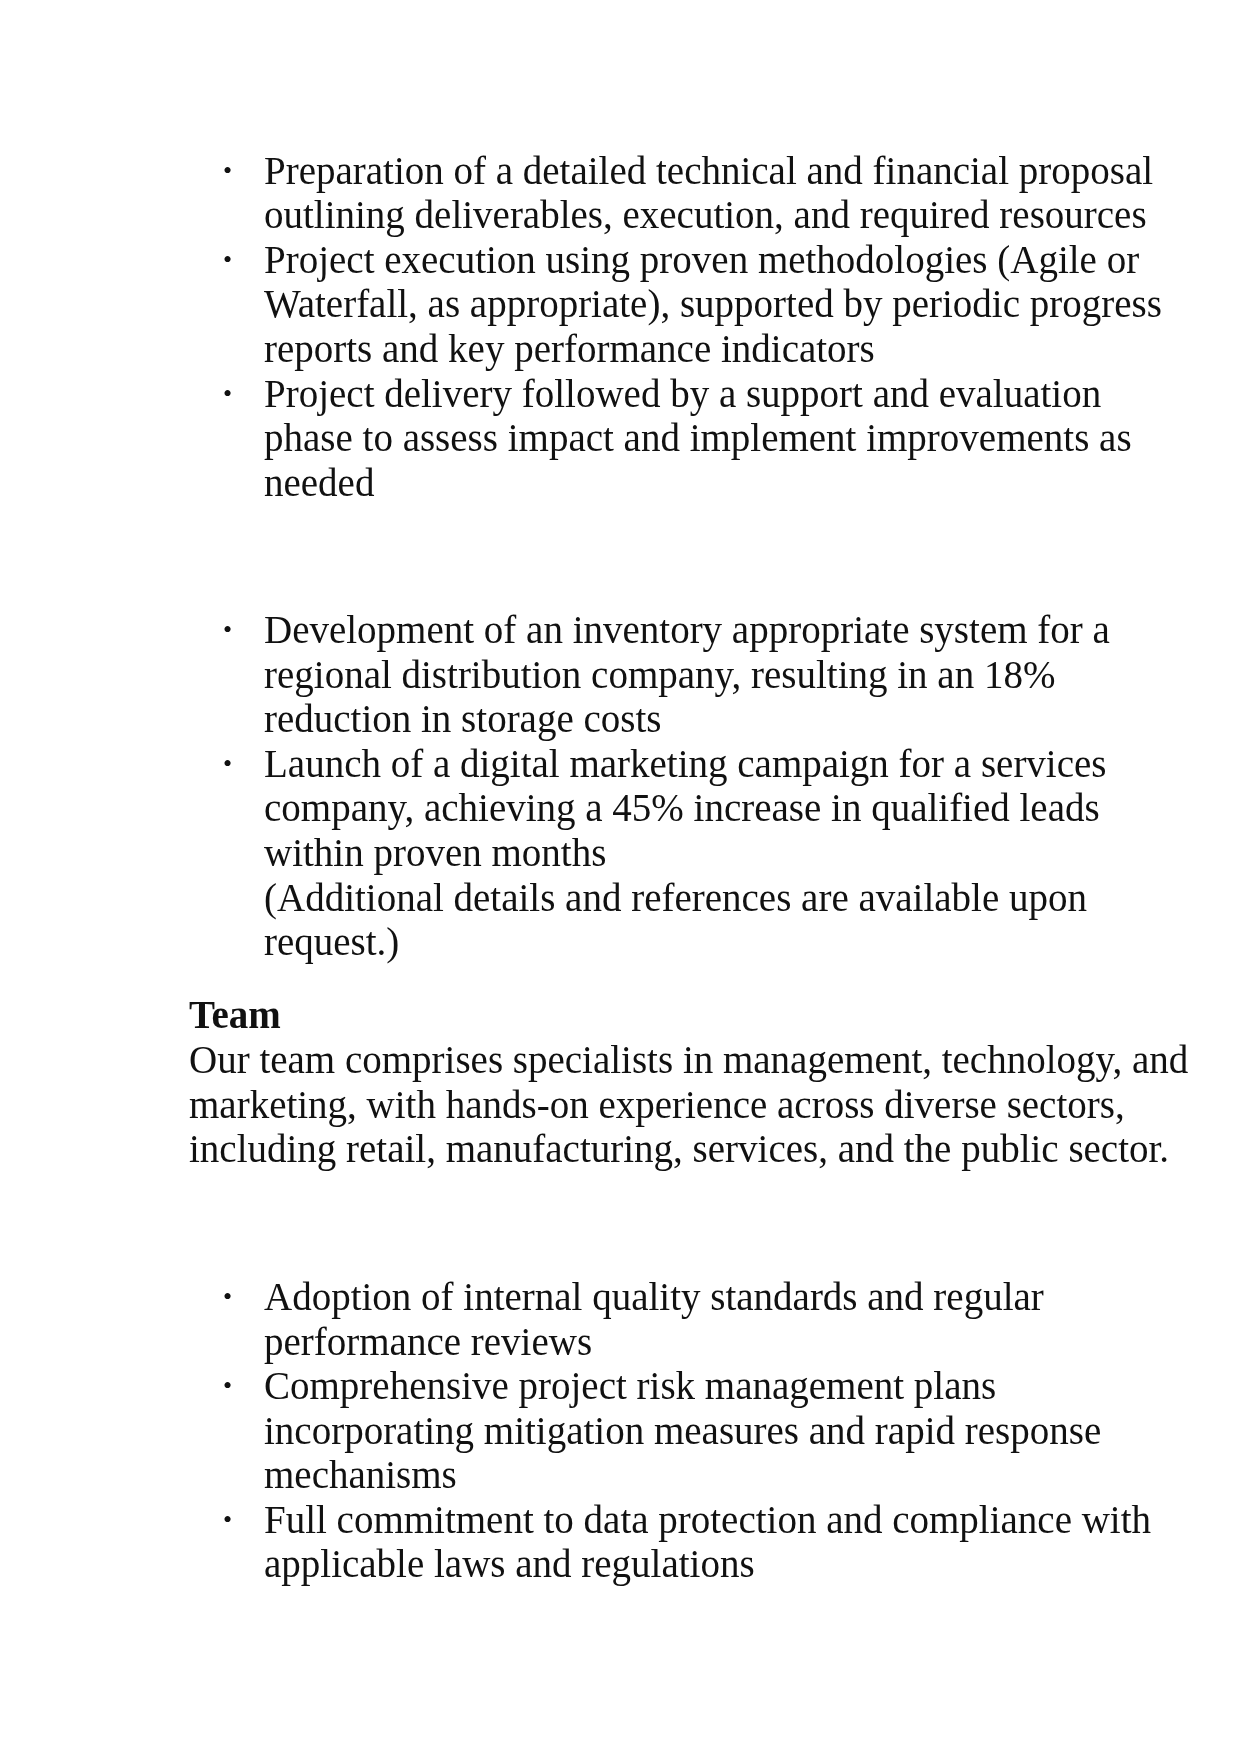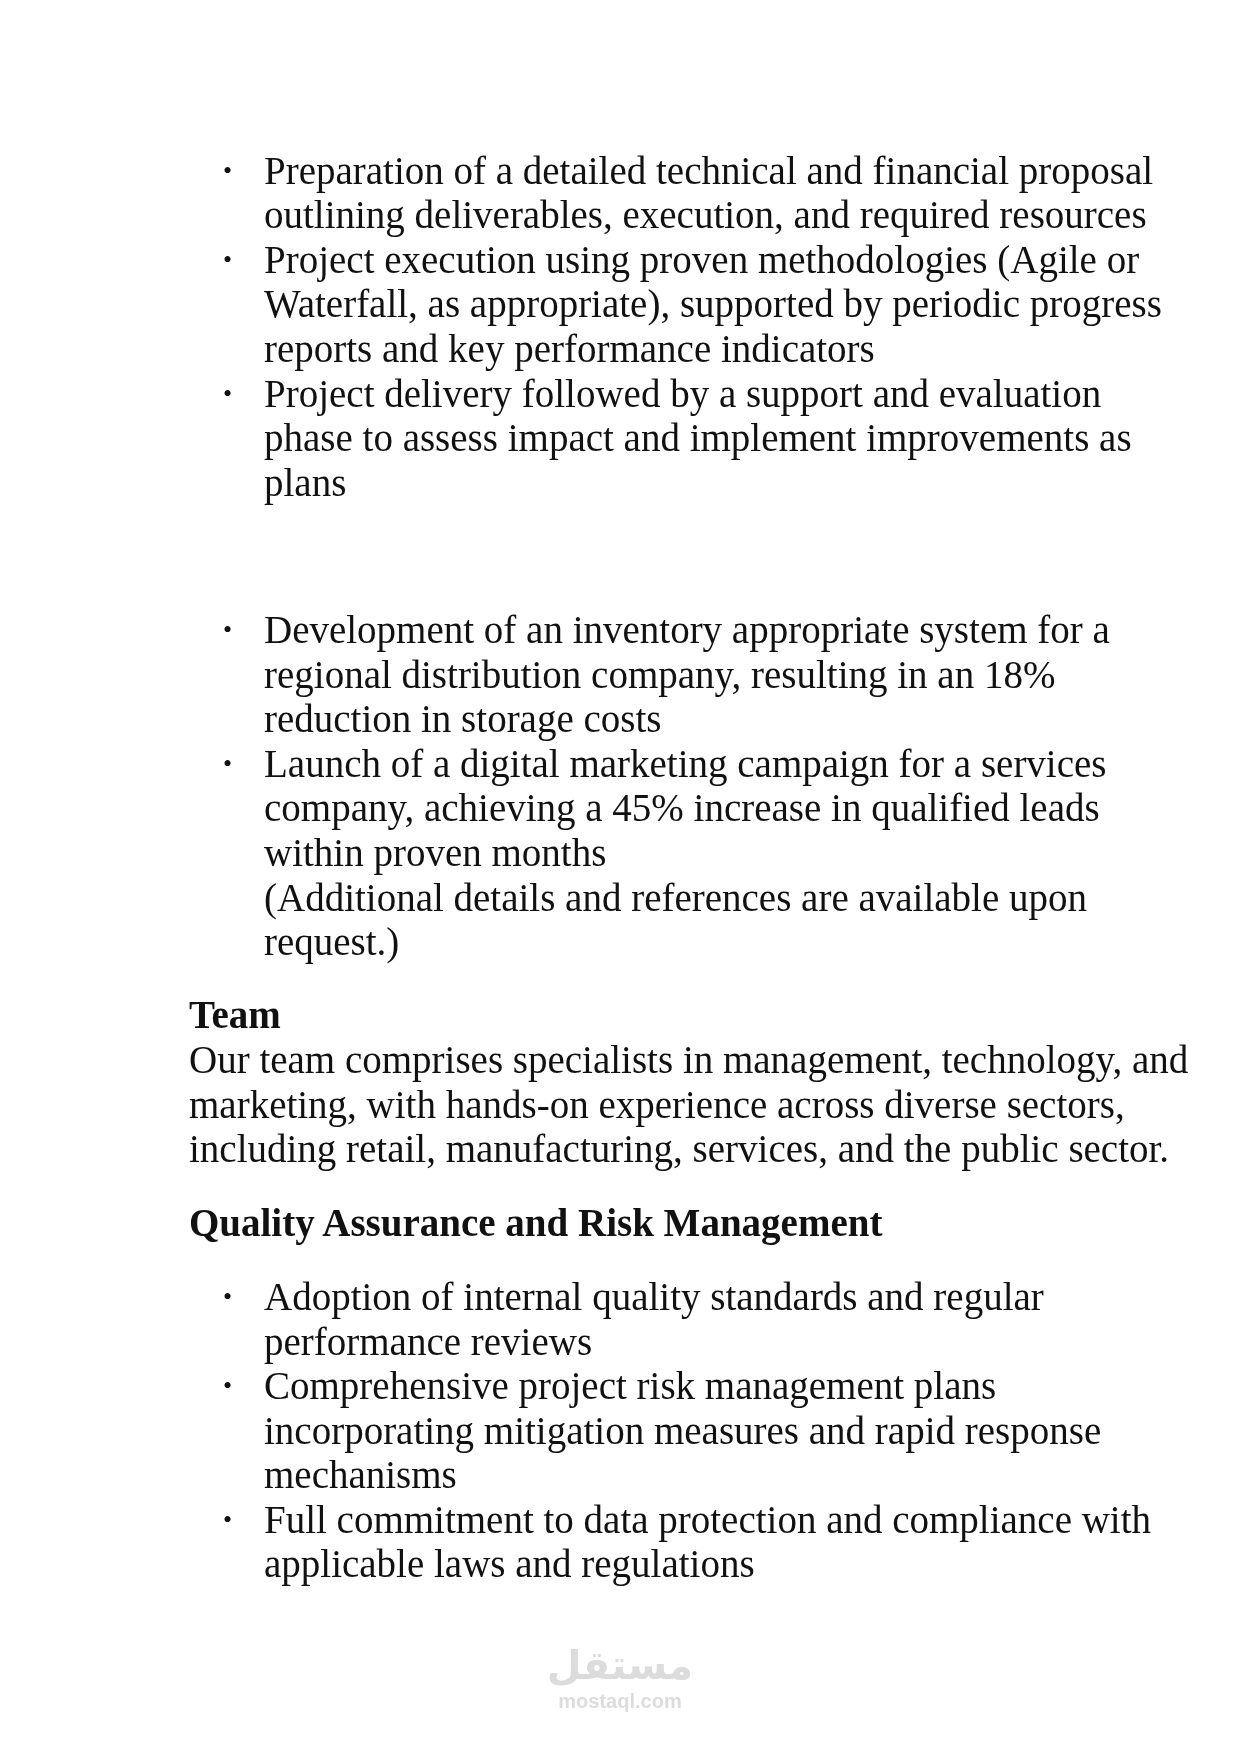--- a/index.html
+++ b/index.html
@@ -26,21 +26,21 @@
     <div class="line bullet-text" style="top:193px">outlining deliverables, execution, and required resources</div>
 
     <span class="bullet" style="top:238px">•</span>
     <div class="line bullet-text" style="top:238px">Project execution using proven methodologies (Agile or</div>
     <div class="line bullet-text" style="top:282px">Waterfall, as appropriate), supported by periodic progress</div>
     <div class="line bullet-text" style="top:327px">reports and key performance indicators</div>
 
     <span class="bullet" style="top:372px">•</span>
     <div class="line bullet-text" style="top:372px">Project delivery followed by a support and evaluation</div>
     <div class="line bullet-text" style="top:416px">phase to assess impact and implement improvements as</div>
-    <div class="line bullet-text" style="top:461px">plans</div>
+    <div class="line bullet-text" style="top:461px">needed</div>
   </div>
 
 
   <div>
     <span class="bullet" style="top:608px">•</span>
     <div class="line bullet-text" style="top:608px">Development of an inventory appropriate system for a</div>
     <div class="line bullet-text" style="top:653px">regional distribution company, resulting in an 18%</div>
     <div class="line bullet-text" style="top:697px">reduction in storage costs</div>
 
     <span class="bullet" style="top:742px">•</span>
@@ -51,34 +51,29 @@
     <div class="line bullet-text" style="top:920px">request.)</div>
   </div>
 
   <div class="line heading" style="top:993px">Team</div>
   <div>
     <div class="line body-text" style="top:1038px">Our team comprises specialists in management, technology, and</div>
     <div class="line body-text" style="top:1083px">marketing, with hands-on experience across diverse sectors,</div>
     <div class="line body-text" style="top:1127px">including retail, manufacturing, services, and the public sector.</div>
   </div>
 
-  <div class="line heading" style="top:1201px">Quality Assurance and Risk Management</div>
 
   <div>
     <span class="bullet" style="top:1275px">•</span>
     <div class="line bullet-text" style="top:1275px">Adoption of internal quality standards and regular</div>
     <div class="line bullet-text" style="top:1320px">performance reviews</div>
 
     <span class="bullet" style="top:1364px">•</span>
     <div class="line bullet-text" style="top:1364px">Comprehensive project risk management plans</div>
     <div class="line bullet-text" style="top:1409px">incorporating mitigation measures and rapid response</div>
     <div class="line bullet-text" style="top:1453px">mechanisms</div>
 
     <span class="bullet" style="top:1498px">•</span>
     <div class="line bullet-text" style="top:1498px">Full commitment to data protection and compliance with</div>
     <div class="line bullet-text" style="top:1542px">applicable laws and regulations</div>
   </div>
 
-  <div class="watermark">
-    <div class="wm-ar" dir="rtl">مستقل</div>
-    <div class="wm-en">mostaql.com</div>
-  </div>
 </div>
 
 </body></html>

